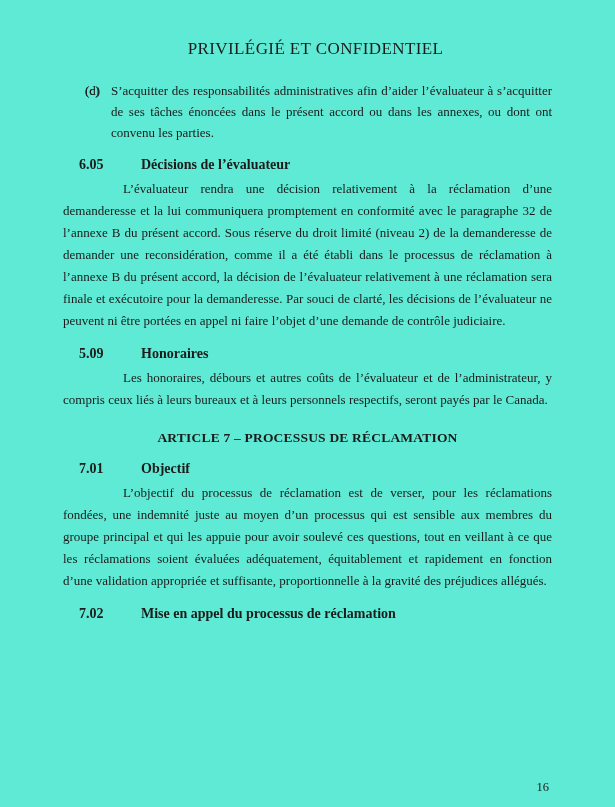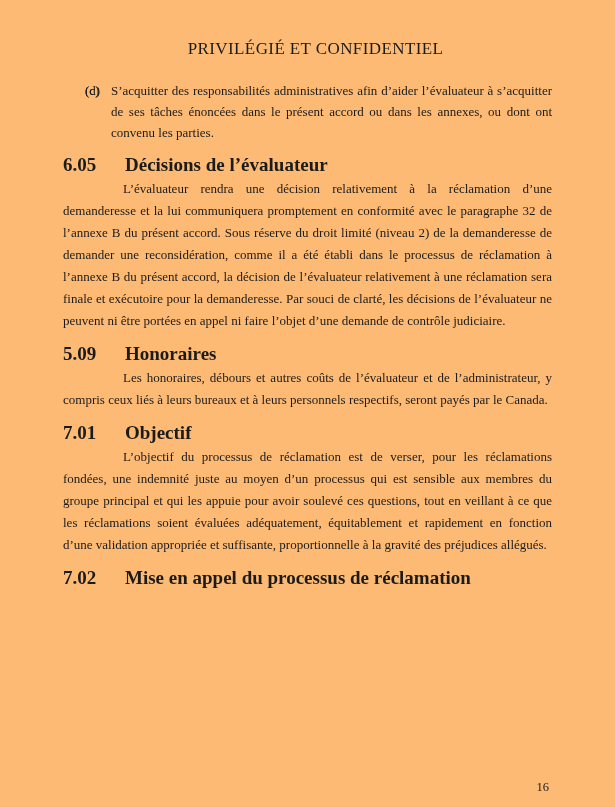--- a/index.html
+++ b/index.html
@@ -6,21 +6,21 @@
   html, body {
     margin: 0;
     padding: 0;
     background: #e8e8e8;
   }
   .page {
     position: relative;
     width: 615px;
     height: 807px;
     margin: 0 auto;
-    background: #fdba74;
+    background: #5eead4;
     box-sizing: border-box;
     padding: 40px 63px 0 63px;
     font-family: "Liberation Serif", "DejaVu Serif", serif;
     color: #1b1b1b;
     overflow: hidden;
   }
   .doc-title {
     text-align: center;
     font-size: 17px;
     line-height: 18px;
@@ -37,23 +37,23 @@
     text-align: justify;
     margin: 0 0 6px 0;
   }
   .li-label {
     position: absolute;
     left: 22px;
     top: 0;
   }
   .sec-head {
     font-weight: bold;
-    font-size: 19px;
+    font-size: 14px;
     line-height: 19px;
-    margin: 12px 0 4px 0;
+    margin: 12px 0 4px 16px;
   }
   .sec-num {
     display: inline-block;
     width: 62px;
     font-weight: bold;
   }
   .para {
     margin: 0;
     font-size: 13px;
     line-height: 22px;
@@ -101,20 +101,21 @@
     <p class="para">L’évaluateur rendra une décision relativement à la réclamation d’une demanderesse et la lui communiquera promptement en conformité avec le paragraphe 32 de l’annexe B du présent accord. Sous réserve du droit limité (niveau 2) de la demanderesse de demander une reconsidération, comme il a été établi dans le processus de réclamation à l’annexe B du présent accord, la décision de l’évaluateur relativement à une réclamation sera finale et exécutoire pour la demanderesse. Par souci de clarté, les décisions de l’évaluateur ne peuvent ni être portées en appel ni faire l’objet d’une demande de contrôle judiciaire.</p>
   </div>
 
   <div class="section">
     <div class="sec-head">
       <span class="sec-num">5.09</span><span>Honoraires</span>
     </div>
     <p class="para">Les honoraires, débours et autres coûts de l’évaluateur et de l’administrateur, y compris ceux liés à leurs bureaux et à leurs personnels respectifs, seront payés par le Canada.</p>
   </div>
 
+  <div class="article-heading">ARTICLE 7 – PROCESSUS DE RÉCLAMATION</div>
 
   <div class="section">
     <div class="sec-head">
       <span class="sec-num">7.01</span><span>Objectif</span>
     </div>
     <p class="para">L’objectif du processus de réclamation est de verser, pour les réclamations fondées, une indemnité juste au moyen d’un processus qui est sensible aux membres du groupe principal et qui les appuie pour avoir soulevé ces questions, tout en veillant à ce que les réclamations soient évaluées adéquatement, équitablement et rapidement en fonction d’une validation appropriée et suffisante, proportionnelle à la gravité des préjudices allégués.</p>
   </div>
 
   <div class="section">
     <div class="sec-head">

